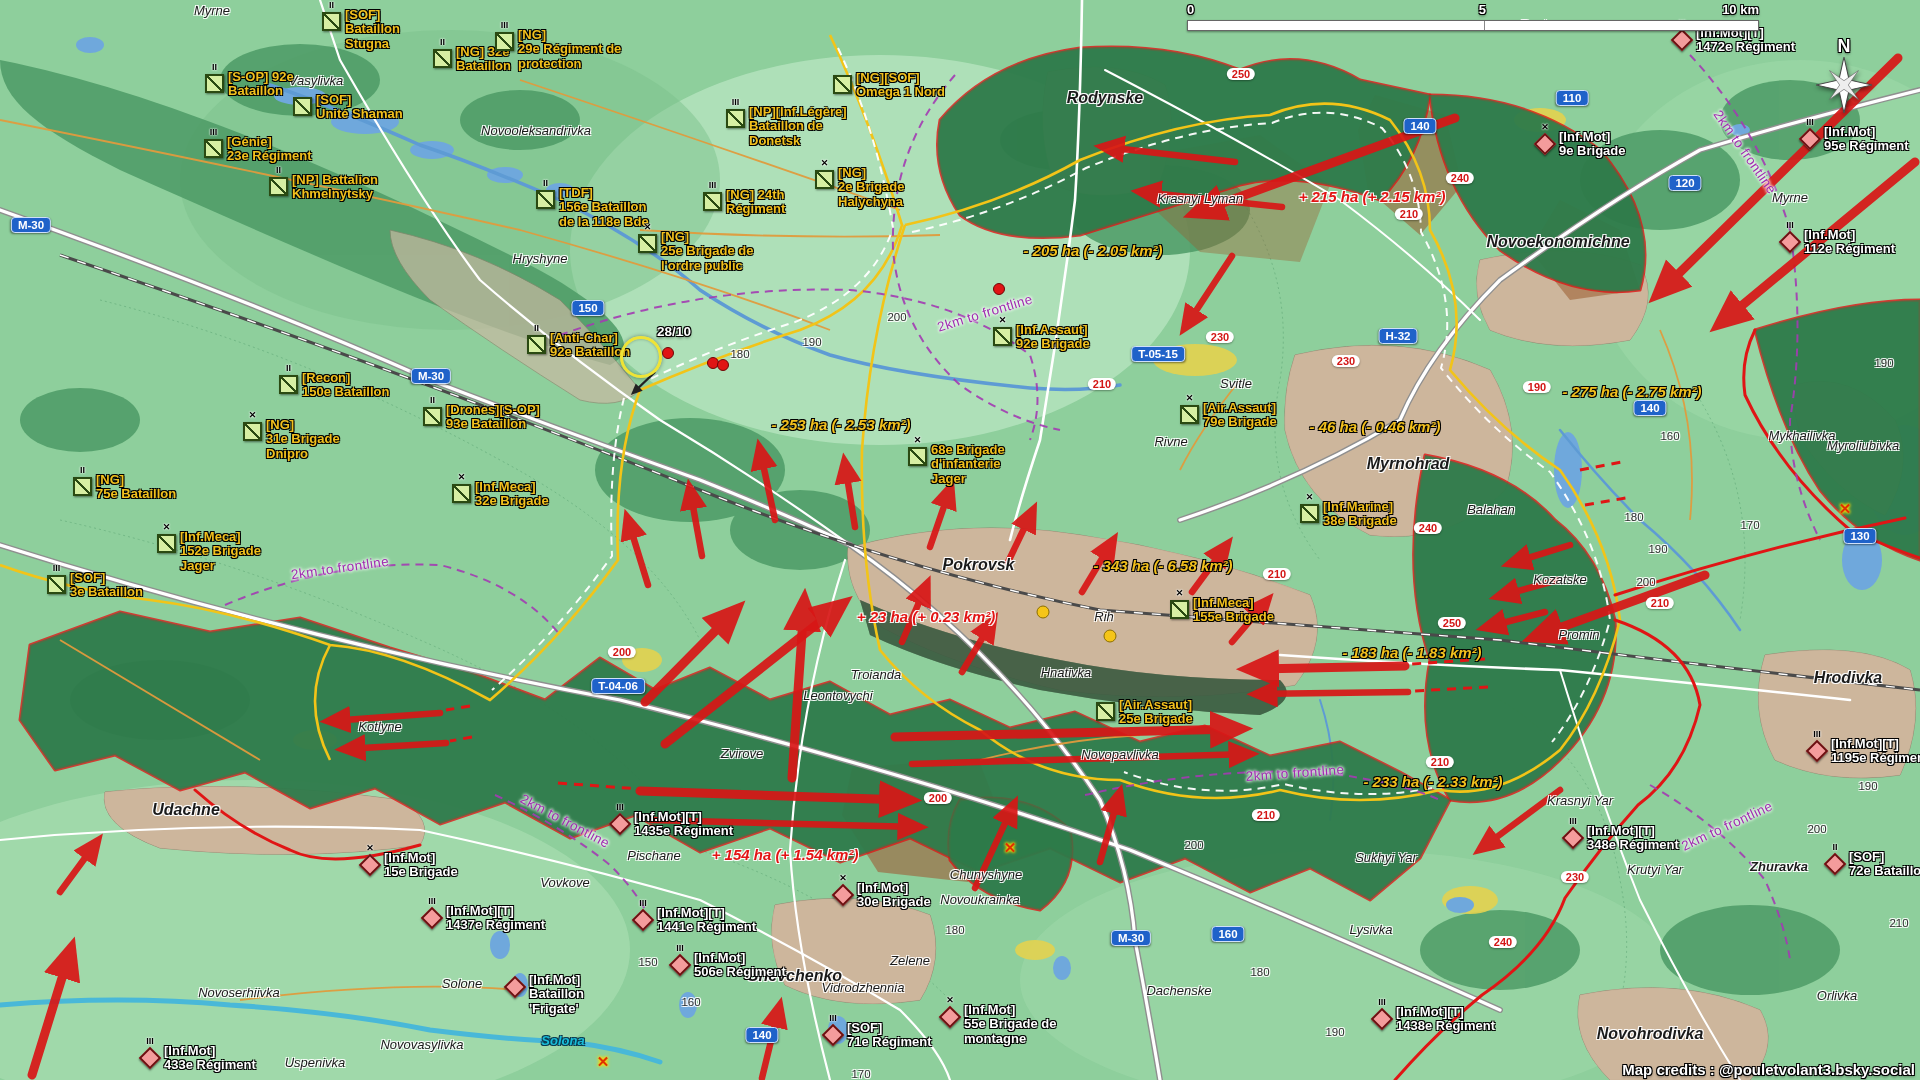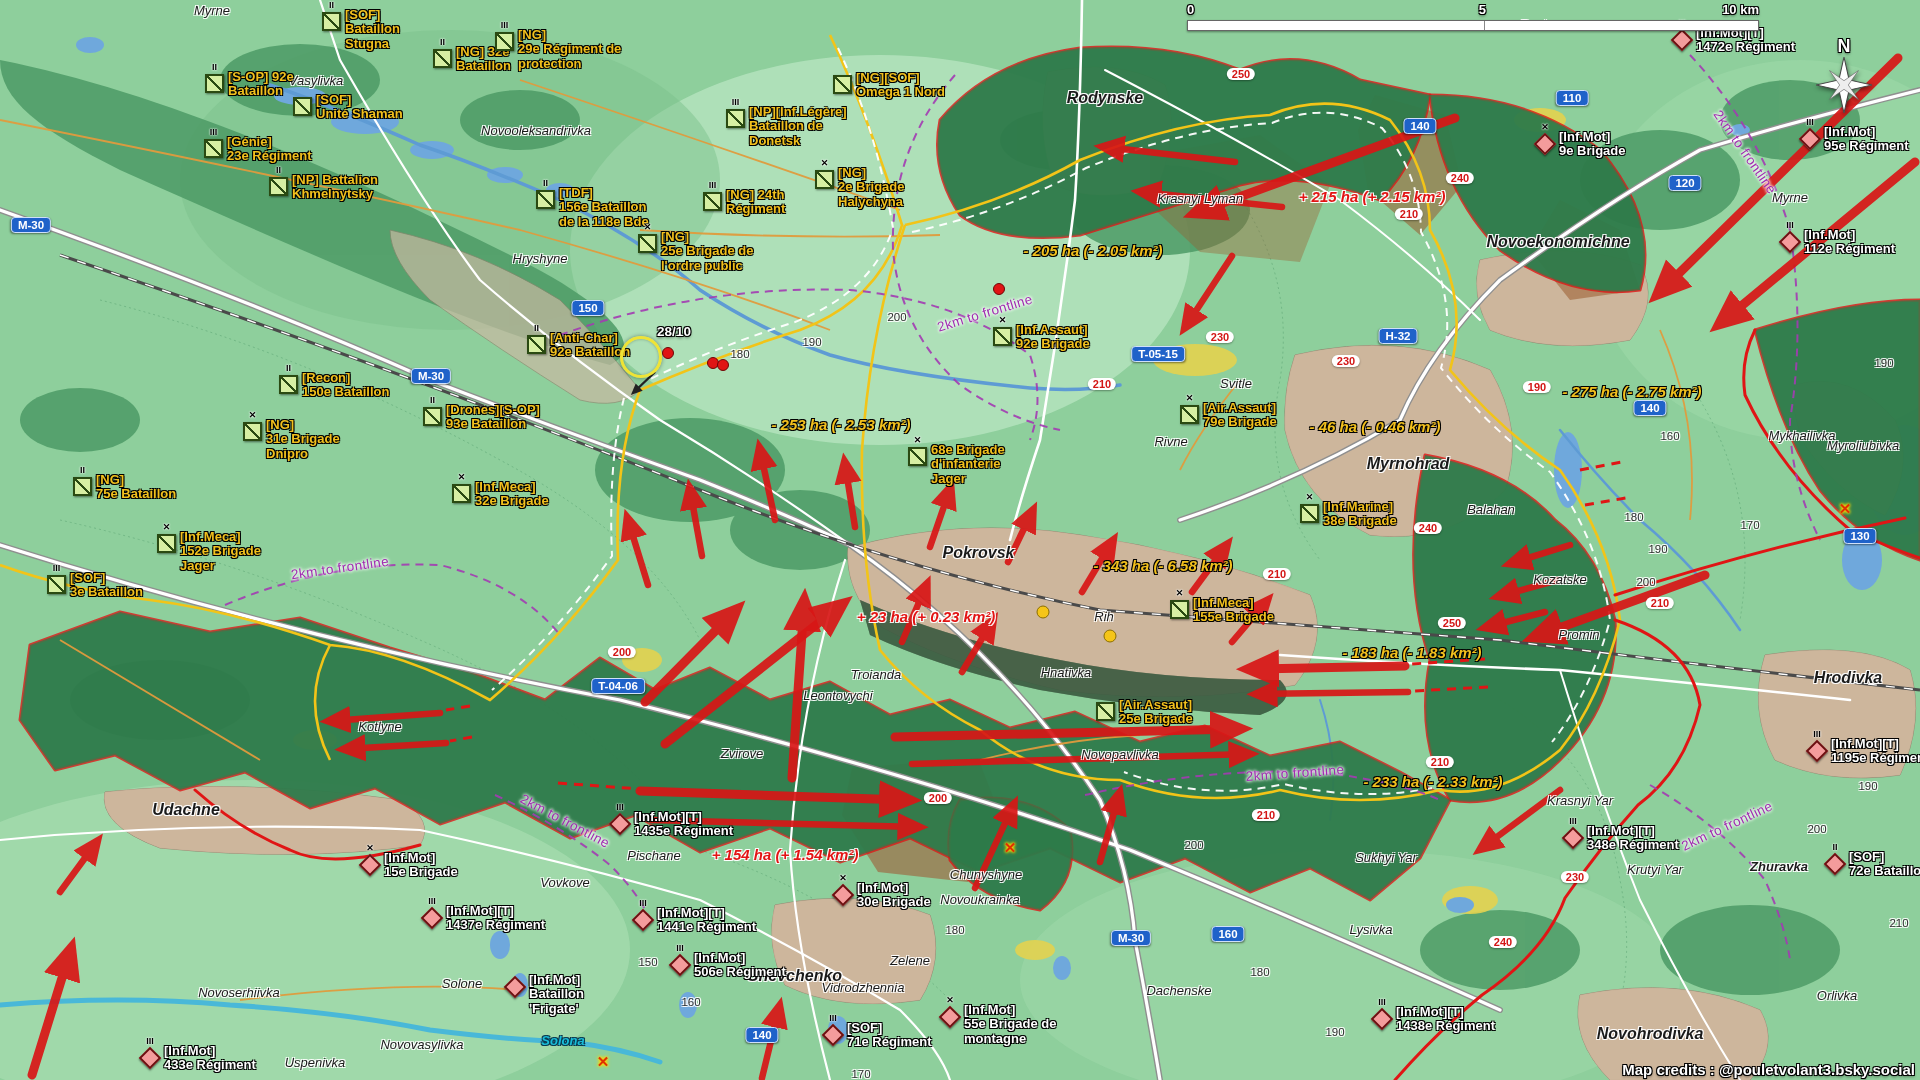--- a/index.html
+++ b/index.html
@@ -341,21 +341,21 @@
     <div class="lab place outw" style="left: 1560px; top: 579px;"><span>Kozatske</span></div>
     <div class="lab place outw" style="left: 1579px; top: 634px;"><span>Promin</span></div>
     <div class="lab place outw city" style="left: 1848px; top: 678px;"><span>Hrodivka</span></div>
     <div class="lab place outw" style="left: 1580px; top: 800px;"><span>Krasnyi Yar</span></div>
     <div class="lab place outw" style="left: 1386px; top: 857px;"><span>Sukhyi Yar</span></div>
     <div class="lab place outw" style="left: 1655px; top: 869px;"><span>Krutyi Yar</span></div>
     <div class="lab place outw" style="left: 1779px; top: 866px; font-weight: bold;"><span>Zhuravka</span></div>
     <div class="lab place outw" style="left: 1837px; top: 995px;"><span>Orlivka</span></div>
     <div class="lab place outw" style="left: 1371px; top: 929px;"><span>Lysivka</span></div>
     <div class="lab place outw city" style="left: 1650px; top: 1034px;"><span>Novohrodivka</span></div>
-    <div class="lab place outw city" style="left: 967px; top: 553px; padding-left: 23px;"><span>Pokrovsk</span></div>
+    <div class="lab place outw city" style="left: 967px; top: 565px; padding-left: 23px;"><span>Pokrovsk</span></div>
     <div class="lab place outw" style="left: 1104px; top: 616px;"><span>Rih</span></div>
     <div class="lab place outw" style="left: 1066px; top: 672px;"><span>Hnativka</span></div>
     <div class="lab place outw" style="left: 876px; top: 674px;"><span>Troianda</span></div>
     <div class="lab place outw" style="left: 823px; top: 695px; margin-left: 15px;"><span>Leontovychi</span></div>
     <div class="lab place outw" style="left: 742px; top: 753px;"><span>Zvirove</span></div>
     <div class="lab place outw" style="left: 1120px; top: 754px;"><span>Novopavlivka</span></div>
     <div class="lab place outw" style="left: 380px; top: 726px;"><span>Kotlyne</span></div>
     <div class="lab place outw city" style="left: 186px; top: 810px;"><span>Udachne</span></div>
     <div class="lab place outw" style="left: 565px; top: 882px;"><span>Vovkove</span></div>
     <div class="lab place outw" style="left: 654px; top: 855px;"><span>Pischane</span></div>

